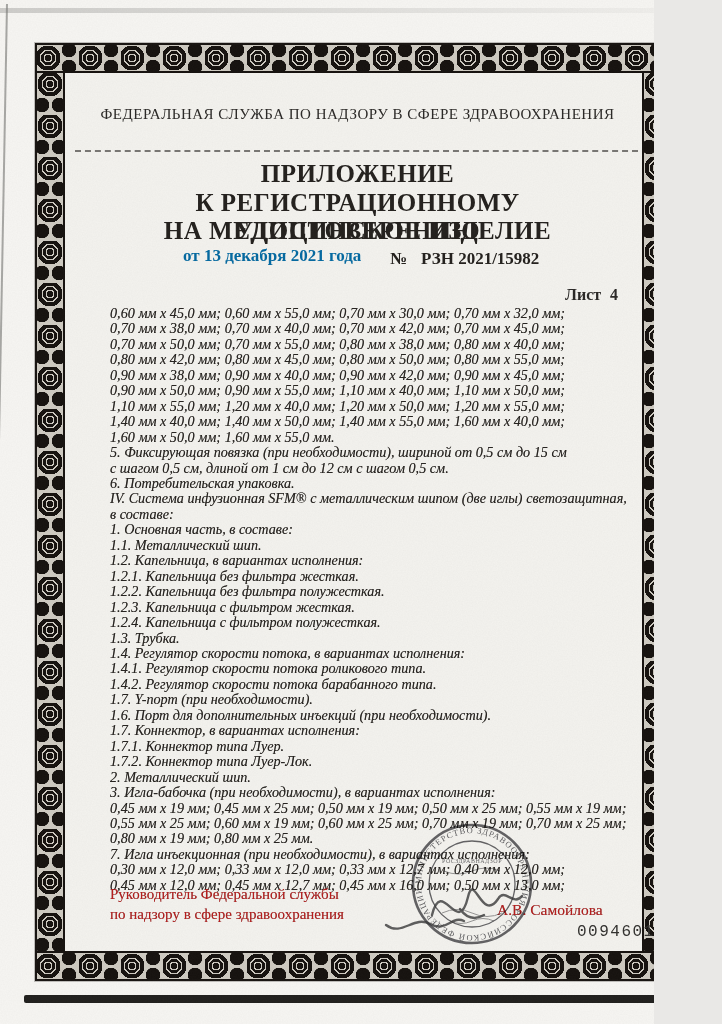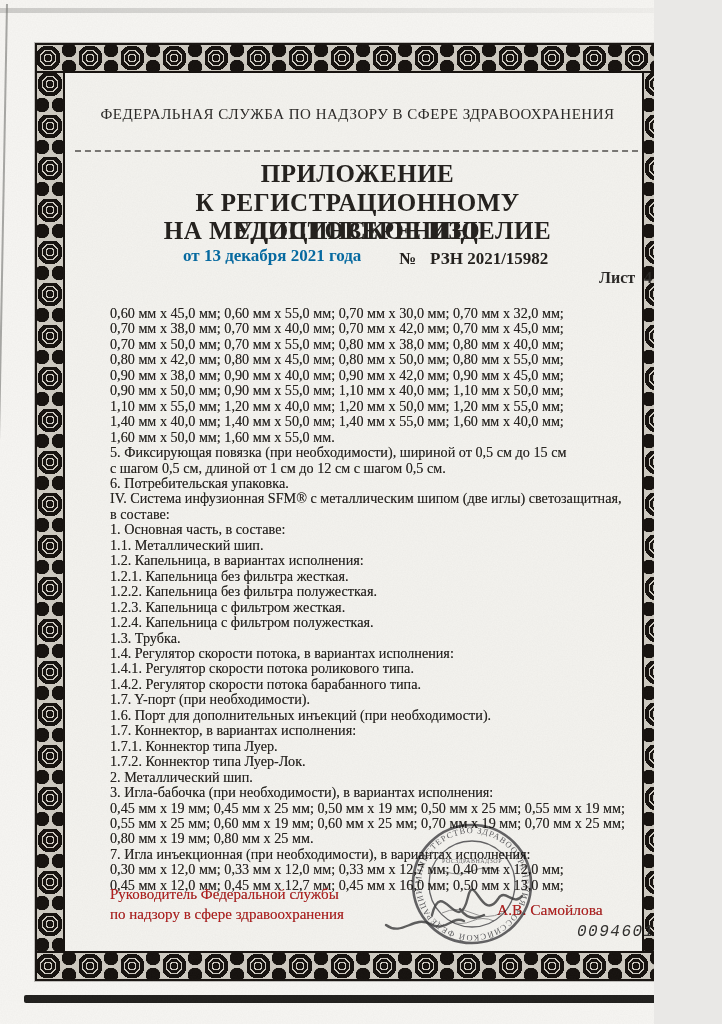--- a/index.html
+++ b/index.html
@@ -68,25 +68,25 @@
   .doc-title{font-weight:bold;font-size:25px;letter-spacing:.5px;color:#23201d;}
   .date-line{font-weight:bold;font-size:17px;color:#0369a1;}
   .num-line{font-weight:bold;font-size:17px;color:#23201d;}
   .num-line .num-label{margin-right:14px;}
   .sheet{font-weight:bold;font-size:16px;word-spacing:5px;color:#2a2826;}
   .body-text{
     left:110px;top:306px;width:560px;
     font-size:14.2px;line-height:15.45px;color:#25221f;
     text-shadow:0 0 .4px rgba(40,36,32,.55);
   }
-  .body-text div{white-space:nowrap;}
+  .body-text div{white-space:nowrap;font-style:italic;}
   .sig{font-weight:normal;font-size:15px;color:#b91c1c;text-shadow:0 0 .4px rgba(40,36,32,.5);}
   .serial{
     font-family:"Liberation Mono", monospace;
-    font-size:16px;letter-spacing:1.5px;color:#31302e;font-style:italic;
+    font-size:16px;letter-spacing:1.5px;color:#31302e;
   }
   .stamp-svg{position:absolute;left:372px;top:817px;mix-blend-mode:multiply;}
 </style>
 </head>
 <body>
 
 <div class="scan">
 
   <div class="top-streak"></div>
   <div class="edge-left"></div>
@@ -100,24 +100,24 @@
   </div>
 
   <div class="abs center authority" style="top:106px;">ФЕДЕРАЛЬНАЯ СЛУЖБА ПО НАДЗОРУ В СФЕРЕ ЗДРАВООХРАНЕНИЯ</div>
   <div class="separator"></div>
 
   <div class="abs center doc-title" style="top:189px;">К РЕГИСТРАЦИОННОМУ УДОСТОВЕРЕНИЮ</div>
   <div class="abs center doc-title" style="top:160px;">ПРИЛОЖЕНИЕ</div>
   <div class="abs center doc-title" style="top:217px;">НА МЕДИЦИНСКОЕ ИЗДЕЛИЕ</div>
 
   <div class="abs date-line" style="left:183px;top:246px;">от 13 декабря 2021 года</div>
-  <div class="abs num-line" style="left:399px;top:249px;">
+  <div class="abs num-line" style="left:390px;top:249px;">
     <span class="num-label">№</span><span>РЗН 2021/15982</span>
   </div>
-  <div class="abs sheet" style="left:565px;top:269px;margin-left:34px;">Лист 4</div>
+  <div class="abs sheet" style="left:565px;top:286px;">Лист 4</div>
 
   <div class="abs body-text">
     <div>0,60 мм х 45,0 мм; 0,60 мм х 55,0 мм; 0,70 мм х 30,0 мм; 0,70 мм х 32,0 мм;</div>
     <div>0,70 мм х 38,0 мм; 0,70 мм х 40,0 мм; 0,70 мм х 42,0 мм; 0,70 мм х 45,0 мм;</div>
     <div>0,70 мм х 50,0 мм; 0,70 мм х 55,0 мм; 0,80 мм х 38,0 мм; 0,80 мм х 40,0 мм;</div>
     <div>0,80 мм х 42,0 мм; 0,80 мм х 45,0 мм; 0,80 мм х 50,0 мм; 0,80 мм х 55,0 мм;</div>
     <div>0,90 мм х 38,0 мм; 0,90 мм х 40,0 мм; 0,90 мм х 42,0 мм; 0,90 мм х 45,0 мм;</div>
     <div>0,90 мм х 50,0 мм; 0,90 мм х 55,0 мм; 1,10 мм х 40,0 мм; 1,10 мм х 50,0 мм;</div>
     <div>1,10 мм х 55,0 мм; 1,20 мм х 40,0 мм; 1,20 мм х 50,0 мм; 1,20 мм х 55,0 мм;</div>
     <div>1,40 мм х 40,0 мм; 1,40 мм х 50,0 мм; 1,40 мм х 55,0 мм; 1,60 мм х 40,0 мм;</div>

